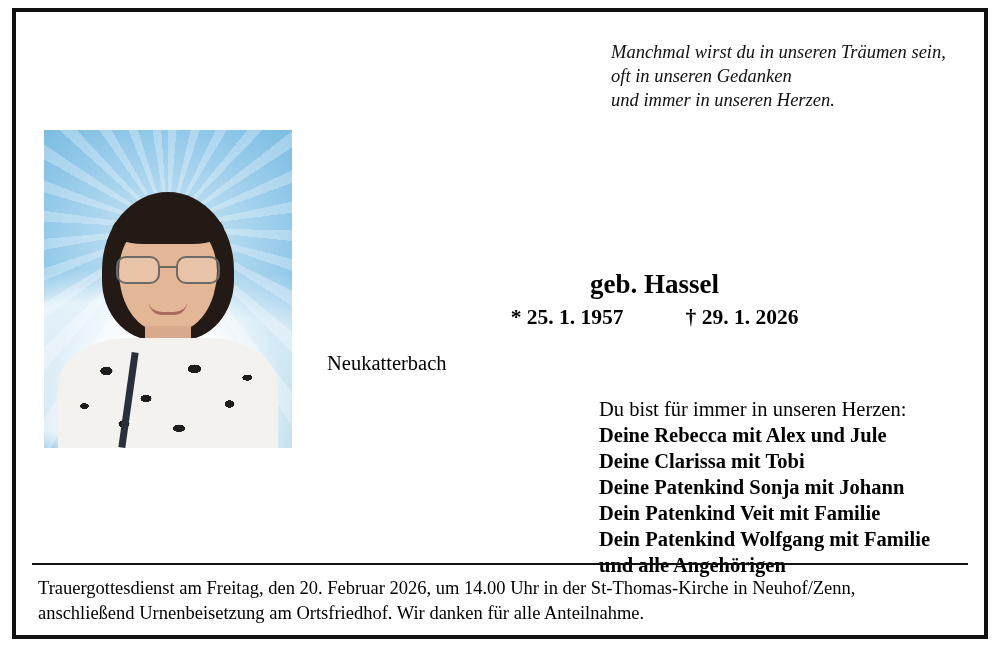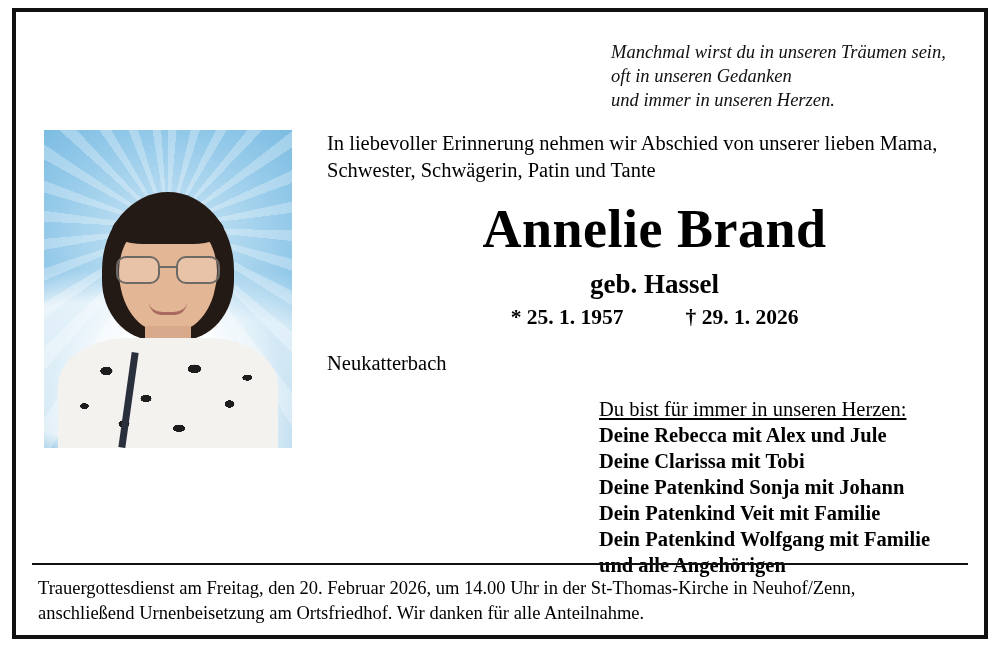--- a/index.html
+++ b/index.html
@@ -242,21 +242,20 @@
   }
   .family {
     position: absolute;
     left: 583px;
     top: 384px;
     font-size: 20.5px;
     line-height: 26px;
   }
   .family .lead {
     font-weight: normal;
-    text-decoration: underline;
   }
   .family .member {
     font-weight: bold;
   }
 
   
   .divider {
     position: absolute;
     left: 16px;
     right: 16px;
@@ -300,24 +299,21 @@
         </div>
         <div class="mouth"></div>
         <div class="neck"></div>
         <div class="body">
           <div class="spots"></div>
         </div>
         <div class="strap"></div>
       </div>
     </div>
 
-    <div class="intro">In liebevoller Erinnerung nehmen wir Abschied von unserer lieben Mama,
-Schwester, Schwägerin, Patin und Tante</div>
-
-    <div class="name">Annelie Brand</div>
+
 
     <div class="maiden">geb. Hassel</div>
 
     <div class="dates">
       <span class="birth">* 25. 1. 1957</span><span class="death">† 29. 1. 2026</span>
     </div>
 
     <div class="place">Neukatterbach</div>
 
     <div class="family">

